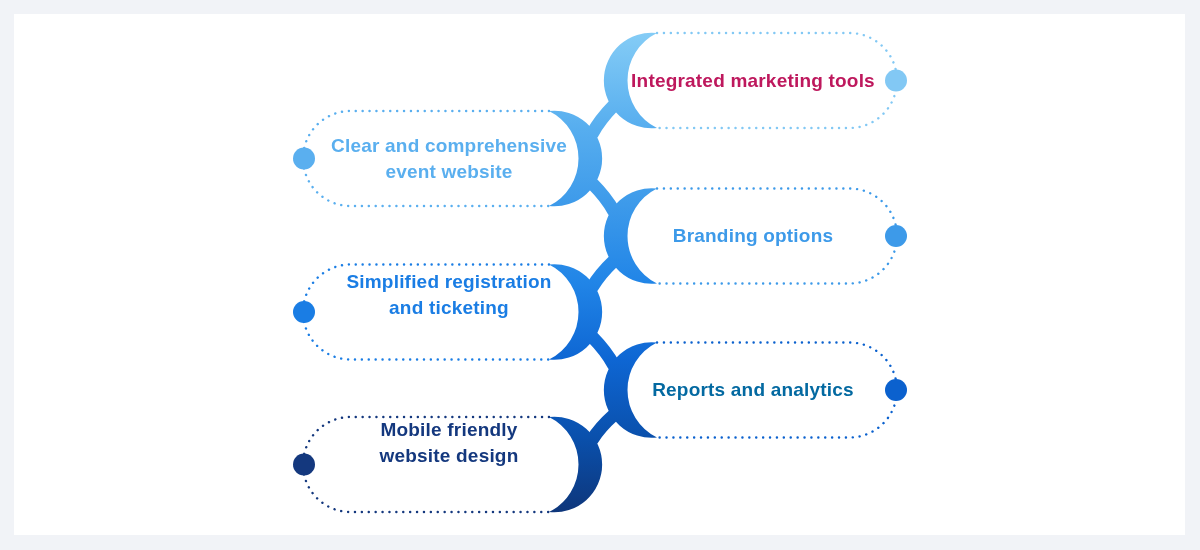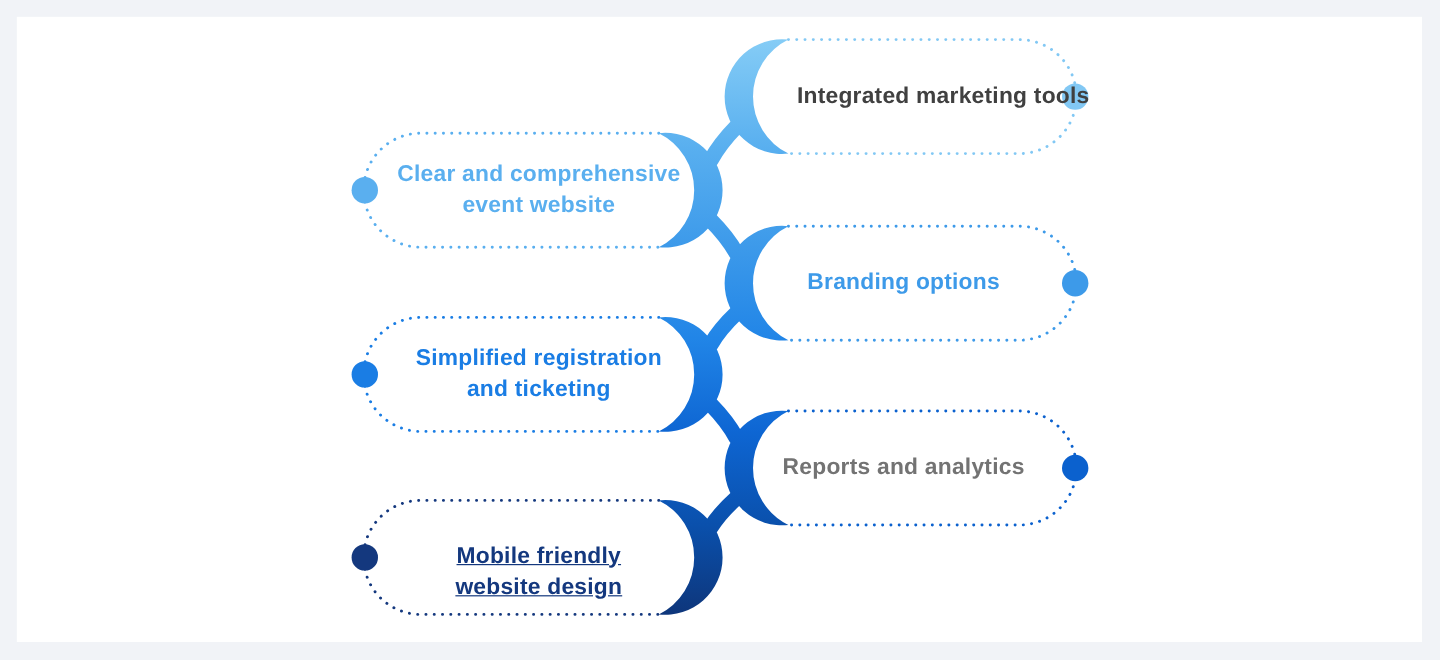--- a/index.html
+++ b/index.html
@@ -15,23 +15,23 @@
   }
   .diagram-svg{position:absolute;left:0;top:0;width:1200px;height:550px;}
   .pill-label{
     position:absolute;display:flex;align-items:center;justify-content:center;
     text-align:center;font-weight:bold;font-size:19px;line-height:26px;
     letter-spacing:0.2px;white-space:pre-line;pointer-events:none;
   }
   .p0{left:628px;top:50px;width:250px;height:61px;}
   .p1{left:319px;top:128px;width:260px;height:61px;}
   .p2{left:628px;top:205px;width:250px;height:61px;text-align:center;}
-  .p3{left:319px;top:281px;width:260px;height:61px;}
+  .p3{left:319px;top:264px;width:260px;height:61px;}
   .p4{left:628px;top:359px;width:250px;height:61px;}
-  .p5{left:319px;top:446px;width:260px;height:61px;text-decoration:underline;}
+  .p5{left:319px;top:412px;width:260px;height:61px;}
 </style>
 </head>
 <body>
 
 <div class="canvas">
   <div class="card"></div>
 
   <svg class="diagram-svg" id="diagram-svg" viewBox="0 0 1200 550" xmlns="http://www.w3.org/2000/svg">
     <defs>
       <linearGradient id="spineGrad" gradientUnits="userSpaceOnUse" x1="0" y1="30" x2="0" y2="515">
@@ -70,22 +70,22 @@
     <g id="g-dots">
         <circle cx="896" cy="80.5" r="11" fill="#82C8F4"></circle>
         <circle cx="304" cy="158.5" r="11" fill="#5AAFEF"></circle>
         <circle cx="896" cy="236" r="11" fill="#3D9AE9"></circle>
         <circle cx="304" cy="312" r="11" fill="#1A7DE4"></circle>
         <circle cx="896" cy="390" r="11" fill="#0B61CE"></circle>
         <circle cx="304" cy="464.5" r="11" fill="#14387E"></circle>
       </g>
   </svg>
 
-  <div class="pill-label p0" style="color: #404040; margin-left: 33px;">Integrated marketing tools</div>
+  <div class="pill-label p0" style="color: #be185d;">Integrated marketing tools</div>
   <div class="pill-label p1" style="color: rgb(90, 175, 239);">Clear and comprehensive
 event website</div>
   <div class="pill-label p2" style="color: rgb(61, 154, 233);">Branding options</div>
   <div class="pill-label p3" style="color: rgb(26, 125, 228);">Simplified registration
 and ticketing</div>
-  <div class="pill-label p4" style="color: #737373;">Reports and analytics</div>
+  <div class="pill-label p4" style="color: #0369a1;">Reports and analytics</div>
   <div class="pill-label p5" style="color: rgb(20, 56, 126);">Mobile friendly
 website design</div>
 </div>
 
 </body></html>

